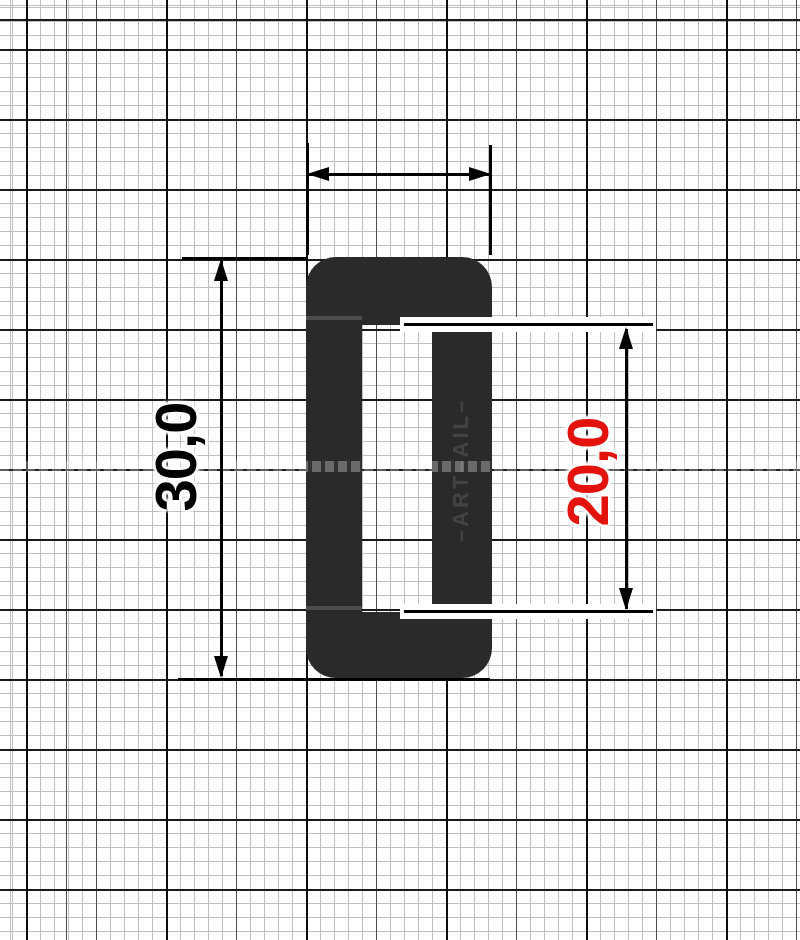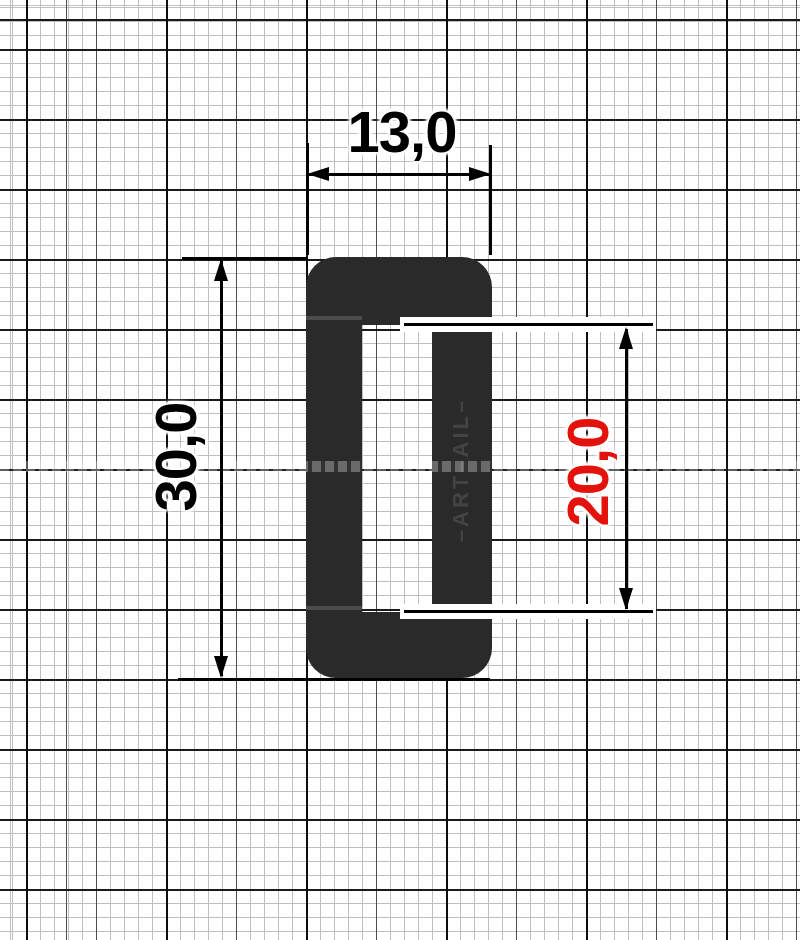--- a/index.html
+++ b/index.html
@@ -68,21 +68,20 @@
   <div class="seam top"></div>
   <div class="seam bottom"></div>
   <div class="emboss">–ART–AIL–</div>
   <div class="watermark"></div>
 
   <div class="ext" style="left:306px;top:143px;width:3px;height:112px;z-index:6;"></div>
   <div class="ext" style="left:489px;top:145px;width:3px;height:110px;z-index:6;"></div>
   <div class="ln" style="left:309px;top:173px;width:181px;height:3px;"></div>
   <div class="arr left" style="left:307px;top:167px;"></div>
   <div class="arr right" style="left:469px;top:167px;"></div>
-  <div class="dim-label" id="label-13">13,0</div>
 
   <div class="ln" style="left:220px;top:260px;width:3px;height:416px;"></div>
   <div class="arr up" style="left:214px;top:259px;"></div>
   <div class="arr down" style="left:214px;top:656px;"></div>
   <div class="dim-label v" id="label-30">30,0</div>
 
   <div class="halo" style="left:400px;top:317px;width:256px;height:15px;"></div>
   <div class="halo" style="left:400px;top:604px;width:256px;height:15px;"></div>
   <div class="halo-ln" style="left:404px;top:323px;width:249px;height:3px;"></div>
   <div class="halo-ln" style="left:404px;top:610px;width:249px;height:3px;"></div>

